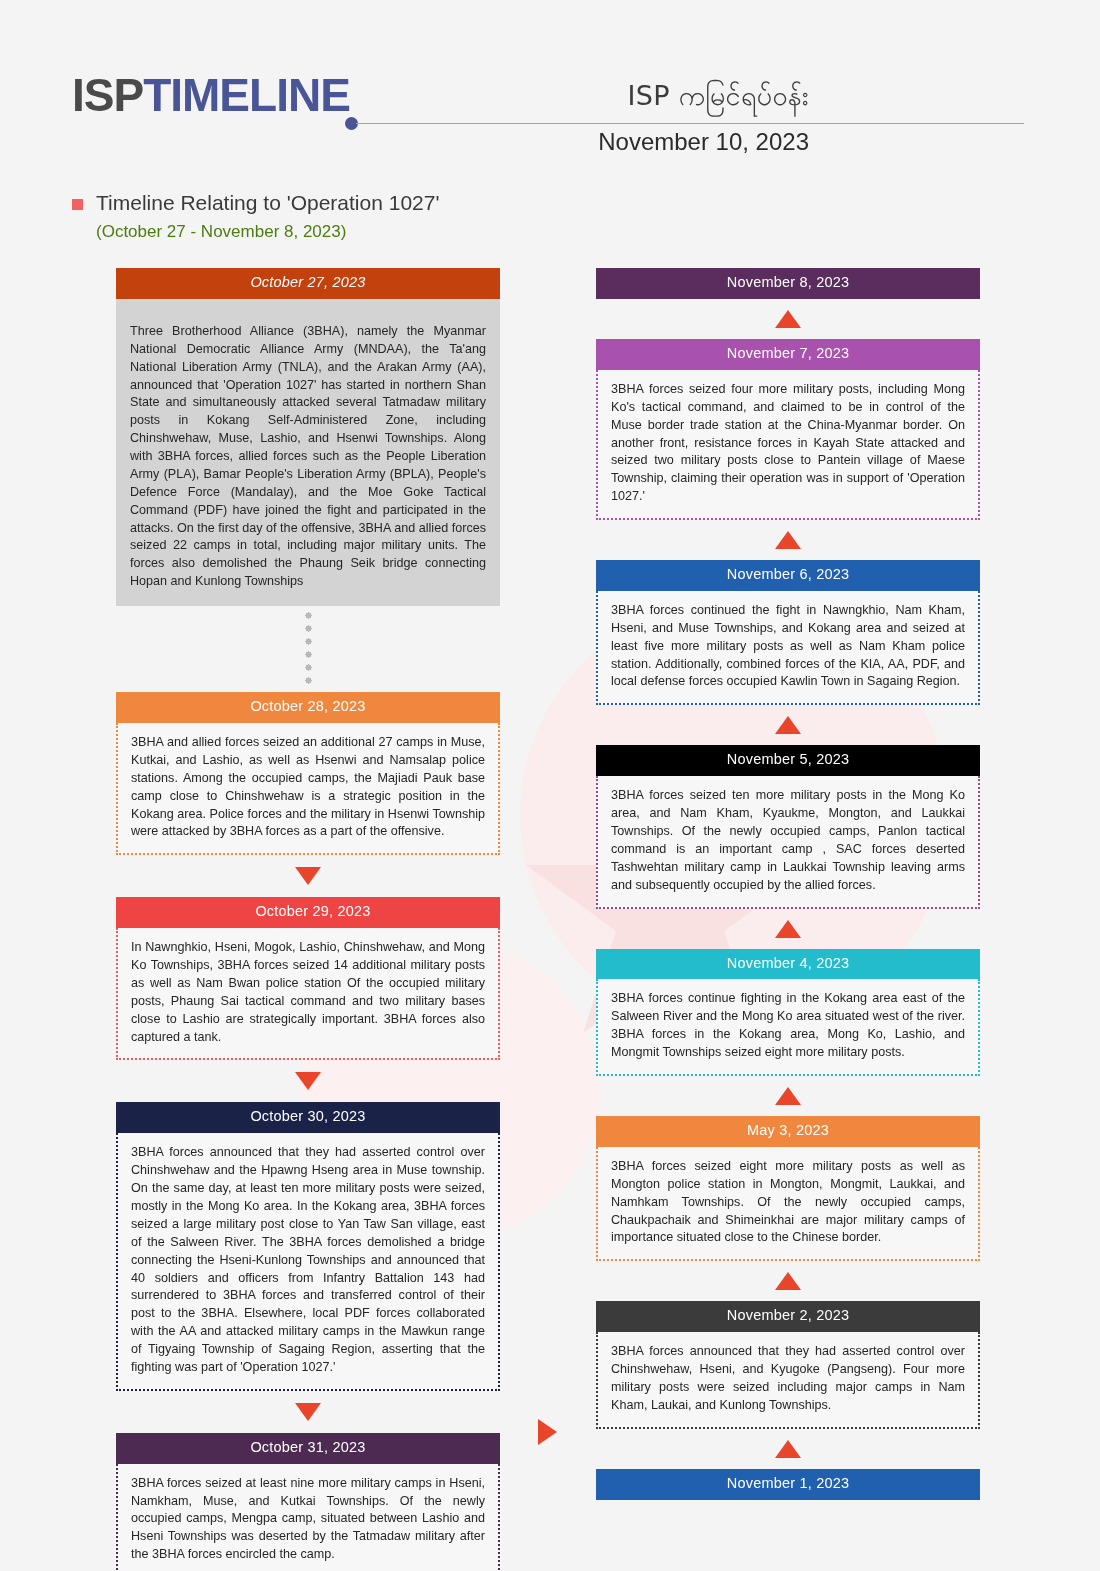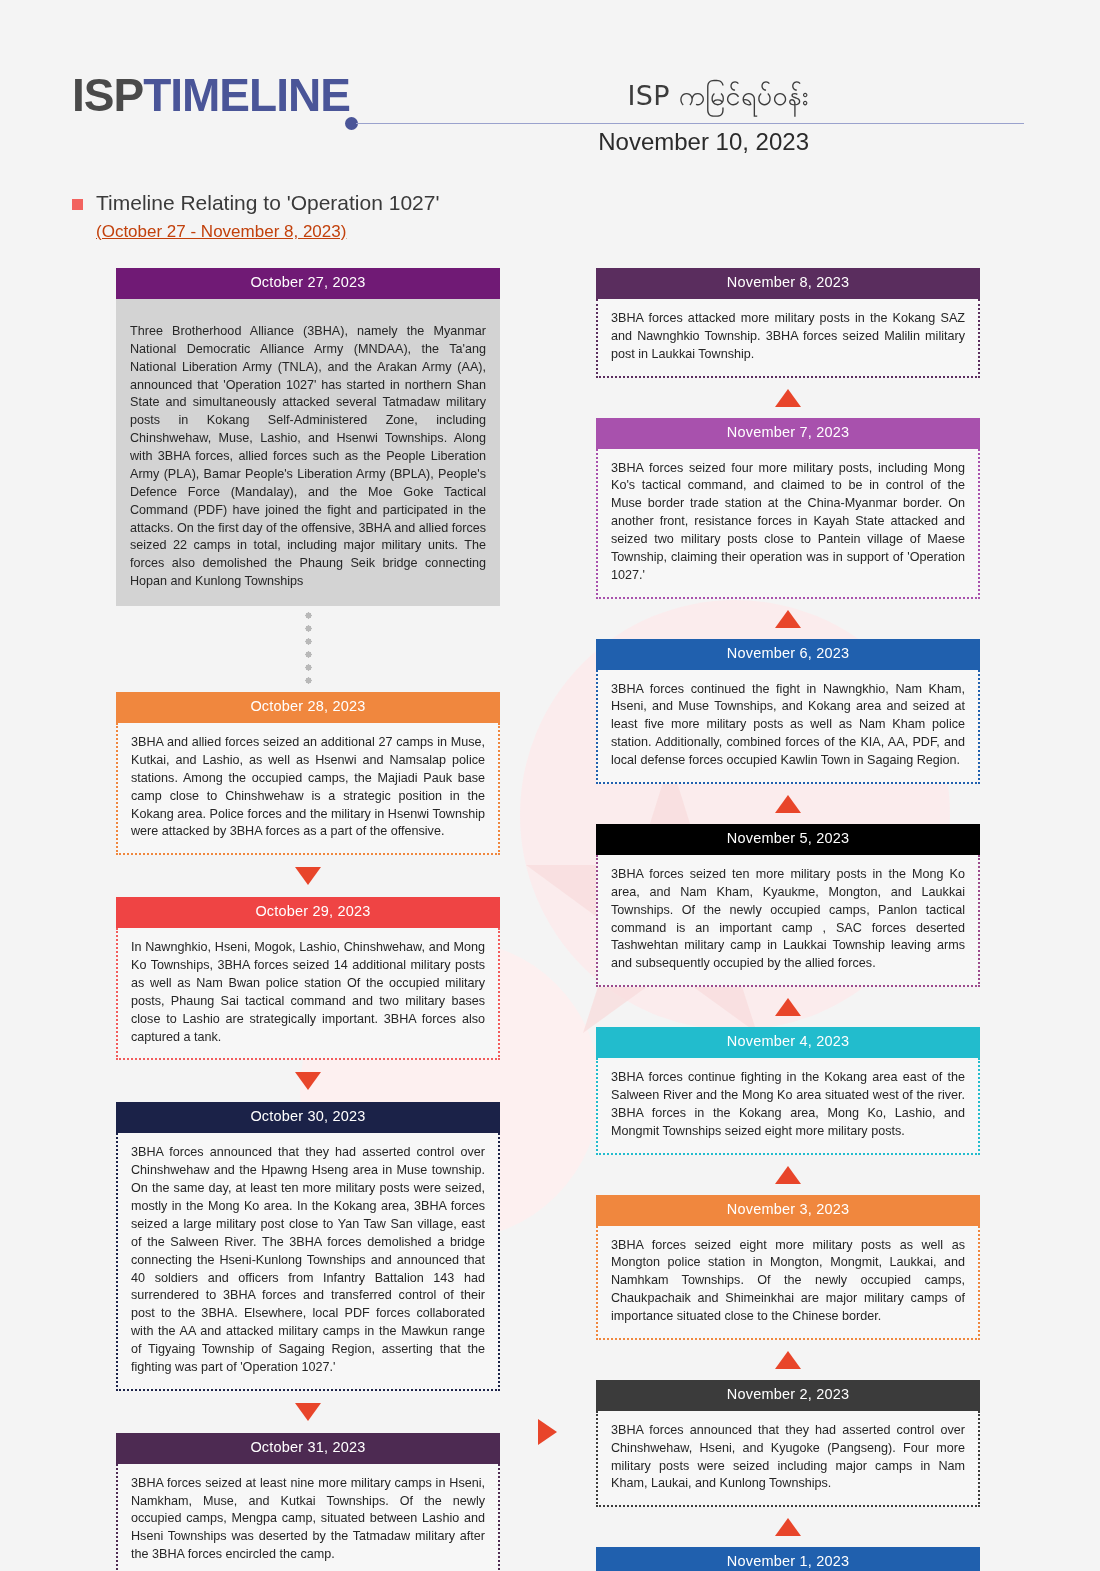--- a/index.html
+++ b/index.html
@@ -100,24 +100,23 @@
     margin-top: 9px;
     flex: none;
   }
   .subtitle-main {
     font-size: 21px;
     color: #3a3a3a;
     line-height: 1.2;
   }
   .subtitle-sub {
     font-size: 17px;
-    color: #c2410c;
+    color: #4d7c0f;
     margin-left: 24px;
     margin-top: 7px;
-    text-decoration: underline;
   }
 
   
   .col { position: absolute; width: 384px; }
   .col-left  { left: 116px; top: 268px; }
   .col-right { left: 596px; top: 268px; }
 
   
   .start-dot {
     position: absolute;
@@ -226,21 +225,21 @@
       <div class="subtitle-main">Timeline Relating to 'Operation 1027'</div>
     </div>
     <div class="subtitle-sub">(October 27 - November 8, 2023)</div>
   </div>
 
   <div class="start-dot"></div>
   <div class="lead-dots"></div>
 
   <div class="col col-left" id="left-col">
       <div class="card">
-        <div class="card-head" style="background: #701a75;">October 27, 2023</div>
+        <div class="card-head" style="background: #c2410c; font-style: italic;">October 27, 2023</div>
         <div class="card-body solid-fill">Three Brotherhood Alliance (3BHA), namely the Myanmar National Democratic Alliance Army (MNDAA), the Ta'ang National Liberation Army (TNLA), and the Arakan Army (AA), announced that 'Operation 1027' has started in northern Shan State and simultaneously attacked several Tatmadaw military posts in Kokang Self-Administered Zone, including Chinshwehaw, Muse, Lashio, and Hsenwi Townships. Along with 3BHA forces, allied forces such as the People Liberation Army (PLA), Bamar People's Liberation Army (BPLA), People's Defence Force (Mandalay), and the Moe Goke Tactical Command (PDF) have joined the fight and participated in the attacks. On the first day of the offensive, 3BHA and allied forces seized 22 camps in total, including major military units. The forces also demolished the Phaung Seik bridge connecting Hopan and Kunlong Townships</div>
       </div>
       <div class="connector" style="height: 86px;">
         <div class="dotted-gap" style="height: 80px;"></div>
       </div>
       <div class="card">
         <div class="card-head" style="background: rgb(240, 135, 62);">October 28, 2023</div>
         <div class="card-body" style="border-color: rgb(240, 135, 62);">3BHA and allied forces seized an additional 27 camps in Muse, Kutkai, and Lashio, as well as Hsenwi and Namsalap police stations. Among the occupied camps, the Majiadi Pauk base camp close to Chinshwehaw is a strategic position in the Kokang area. Police forces and the military in Hsenwi Township were attacked by 3BHA forces as a part of the offensive.</div>
       </div>
       <div class="connector" style="height: 42px;">
@@ -262,21 +261,20 @@
       </div>
       <div class="card">
         <div class="card-head" style="background: rgb(77, 42, 82);">October 31, 2023</div>
         <div class="card-body" style="border-color: rgb(77, 42, 82);">3BHA forces seized at least nine more military camps in Hseni, Namkham, Muse, and Kutkai Townships. Of the newly occupied camps, Mengpa camp, situated between Lashio and Hseni Townships was deserted by the Tatmadaw military after the 3BHA forces encircled the camp.</div>
       </div>
     </div>
 
   <div class="col col-right" id="right-col">
       <div class="card">
         <div class="card-head" style="background: rgb(90, 45, 94);">November 8, 2023</div>
-        <div class="card-body" style="border-color: rgb(90, 45, 94);">3BHA forces attacked more military posts in the Kokang SAZ and Nawnghkio Township. 3BHA forces seized Malilin military post in Laukkai Township.</div>
       </div>
       <div class="connector" style="height: 40px;">
         <div class="arrow-up"></div>
       </div>
       <div class="card">
         <div class="card-head" style="background: rgb(168, 81, 173);">November 7, 2023</div>
         <div class="card-body" style="border-color: rgb(168, 81, 173);">3BHA forces seized four more military posts, including Mong Ko's tactical command, and claimed to be in control of the Muse border trade station at the China-Myanmar border. On another front, resistance forces in Kayah State attacked and seized two military posts close to Pantein village of Maese Township, claiming their operation was in support of 'Operation 1027.'</div>
       </div>
       <div class="connector" style="height: 40px;">
         <div class="arrow-up"></div>
@@ -296,21 +294,21 @@
         <div class="arrow-up"></div>
       </div>
       <div class="card">
         <div class="card-head" style="background: rgb(34, 188, 205);">November 4, 2023</div>
         <div class="card-body" style="border-color: rgb(34, 188, 205);">3BHA forces continue fighting in the Kokang area east of the Salween River and the Mong Ko area situated west of the river. 3BHA forces in the Kokang area, Mong Ko, Lashio, and Mongmit Townships seized eight more military posts.</div>
       </div>
       <div class="connector" style="height: 40px;">
         <div class="arrow-up"></div>
       </div>
       <div class="card">
-        <div class="card-head" style="background: rgb(240, 135, 62);">November 3, 2023</div>
+        <div class="card-head" style="background: rgb(240, 135, 62);">May 3, 2023</div>
         <div class="card-body" style="border-color: rgb(240, 135, 62);">3BHA forces seized eight more military posts as well as Mongton police station in Mongton, Mongmit, Laukkai, and Namhkam Townships. Of the newly occupied camps, Chaukpachaik and Shimeinkhai are major military camps of importance situated close to the Chinese border.</div>
       </div>
       <div class="connector" style="height: 40px;">
         <div class="arrow-up"></div>
       </div>
       <div class="card">
         <div class="card-head" style="background: rgb(59, 59, 59);">November 2, 2023</div>
         <div class="card-body" style="border-color: rgb(59, 59, 59);">3BHA forces announced that they had asserted control over Chinshwehaw, Hseni, and Kyugoke (Pangseng). Four more military posts were seized including major camps in Nam Kham, Laukai, and Kunlong Townships.</div>
       </div>
       <div class="connector" style="height: 40px;">

